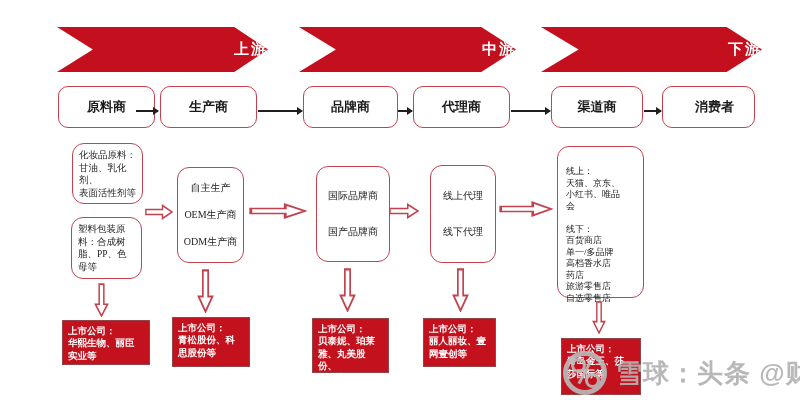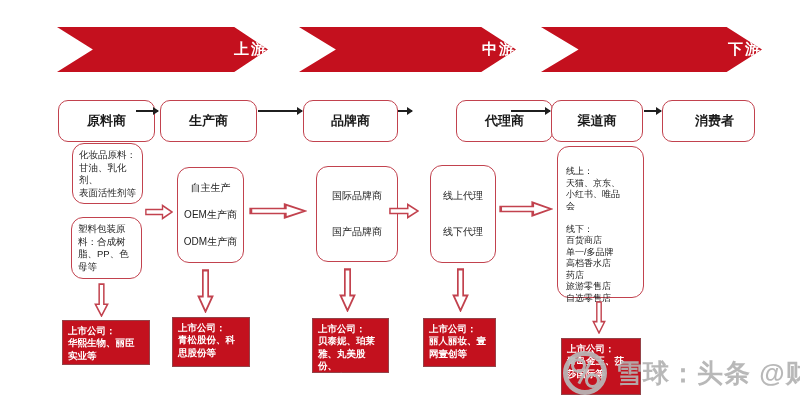--- a/index.html
+++ b/index.html
@@ -8,50 +8,50 @@
   
   .banner{position:absolute;top:27px;height:45px;background:#c4101e;color:#fff;
     font-size:15px;font-weight:bold;display:flex;align-items:center;justify-content:flex-end;
     padding-left:7%;box-sizing:border-box;letter-spacing:2px;
     clip-path:polygon(0 0,84% 0,100% 50%,84% 100%,0 100%,17% 50%);}
   .b0{left:57px;width:211px;}
   .b1{left:299px;width:217px;}
   .b2{left:541px;width:221px;}
 
   
-  .flowbox{position:absolute;top:100px;height:42px;border:1.5px solid #c2424e;border-radius:10px;
+  .flowbox{position:absolute;top:86px;height:42px;border:1.5px solid #c2424e;border-radius:10px;
     background:#fff;display:flex;align-items:center;justify-content:center;
     font-size:13px;font-weight:600;color:#1a1a1a;box-sizing:border-box;}
   .f0{left:58px;width:97px;}
   .f1{left:160px;width:97px;}
   .f2{left:303px;width:95px;}
-  .f3{left:413px;width:97px;margin-left:43px;}
+  .f3{left:413px;width:97px;}
   .f4{left:551px;width:92px;text-align:center;}
   .f5{left:662px;width:93px;padding-left:12px;}
 
   
   .harrow{position:absolute;top:110px;height:1.5px;background:#1f1f1f;}
   .harrow::after{content:"";position:absolute;right:-1px;top:-3.2px;width:0;height:0;
     border-left:6px solid #1f1f1f;border-top:4px solid transparent;border-bottom:4px solid transparent;}
   .a0{left:136px;width:22px;}
   .a1{left:258px;width:44px;}
   .a2{left:398px;width:14px;}
   .a3{left:511px;width:39px;}
   .a4{left:644px;width:17px;}
 
   
   .detail{position:absolute;border:1.5px solid #c2424e;border-radius:12px;background:#fff;
-    color:#222;box-sizing:border-box;}
+    color:#222;box-sizing:border-box;font-family:Liberation Serif, serif;}
   .pre{white-space:pre-line;}
   .d1{left:72px;top:143px;width:71px;height:61px;font-size:9.5px;line-height:1.32;padding:5px 4px 0 6px;}
   .d2{left:71px;top:217px;width:71px;height:62px;font-size:9.5px;line-height:1.32;padding:5px 4px 0 6px;}
   .dlist{display:flex;flex-direction:column;align-items:center;justify-content:space-evenly;
     font-size:10px;text-align:center;}
   .d3{left:177px;top:167px;width:67px;height:96px;}
-  .d4{left:316px;top:166px;width:82px;height:96px;}
+  .d4{left:316px;top:166px;width:74px;height:96px;}
   .d5{left:430px;top:165px;width:66px;height:98px;text-align:right;}
   .d6{left:557px;top:146px;width:87px;height:152px;font-size:9px;line-height:1.28;padding:19px 4px 0 8px;}
 
   
   .hsvg{position:absolute;}
 
   
   .redbox{position:absolute;background:#c3111e;color:#fff;font-size:9.5px;font-weight:600;
     line-height:1.3;padding:4px 5px;box-sizing:border-box;border:1px solid rgba(110,110,110,.55);}
   .r0{left:62px;top:320px;width:88px;height:45px;}

